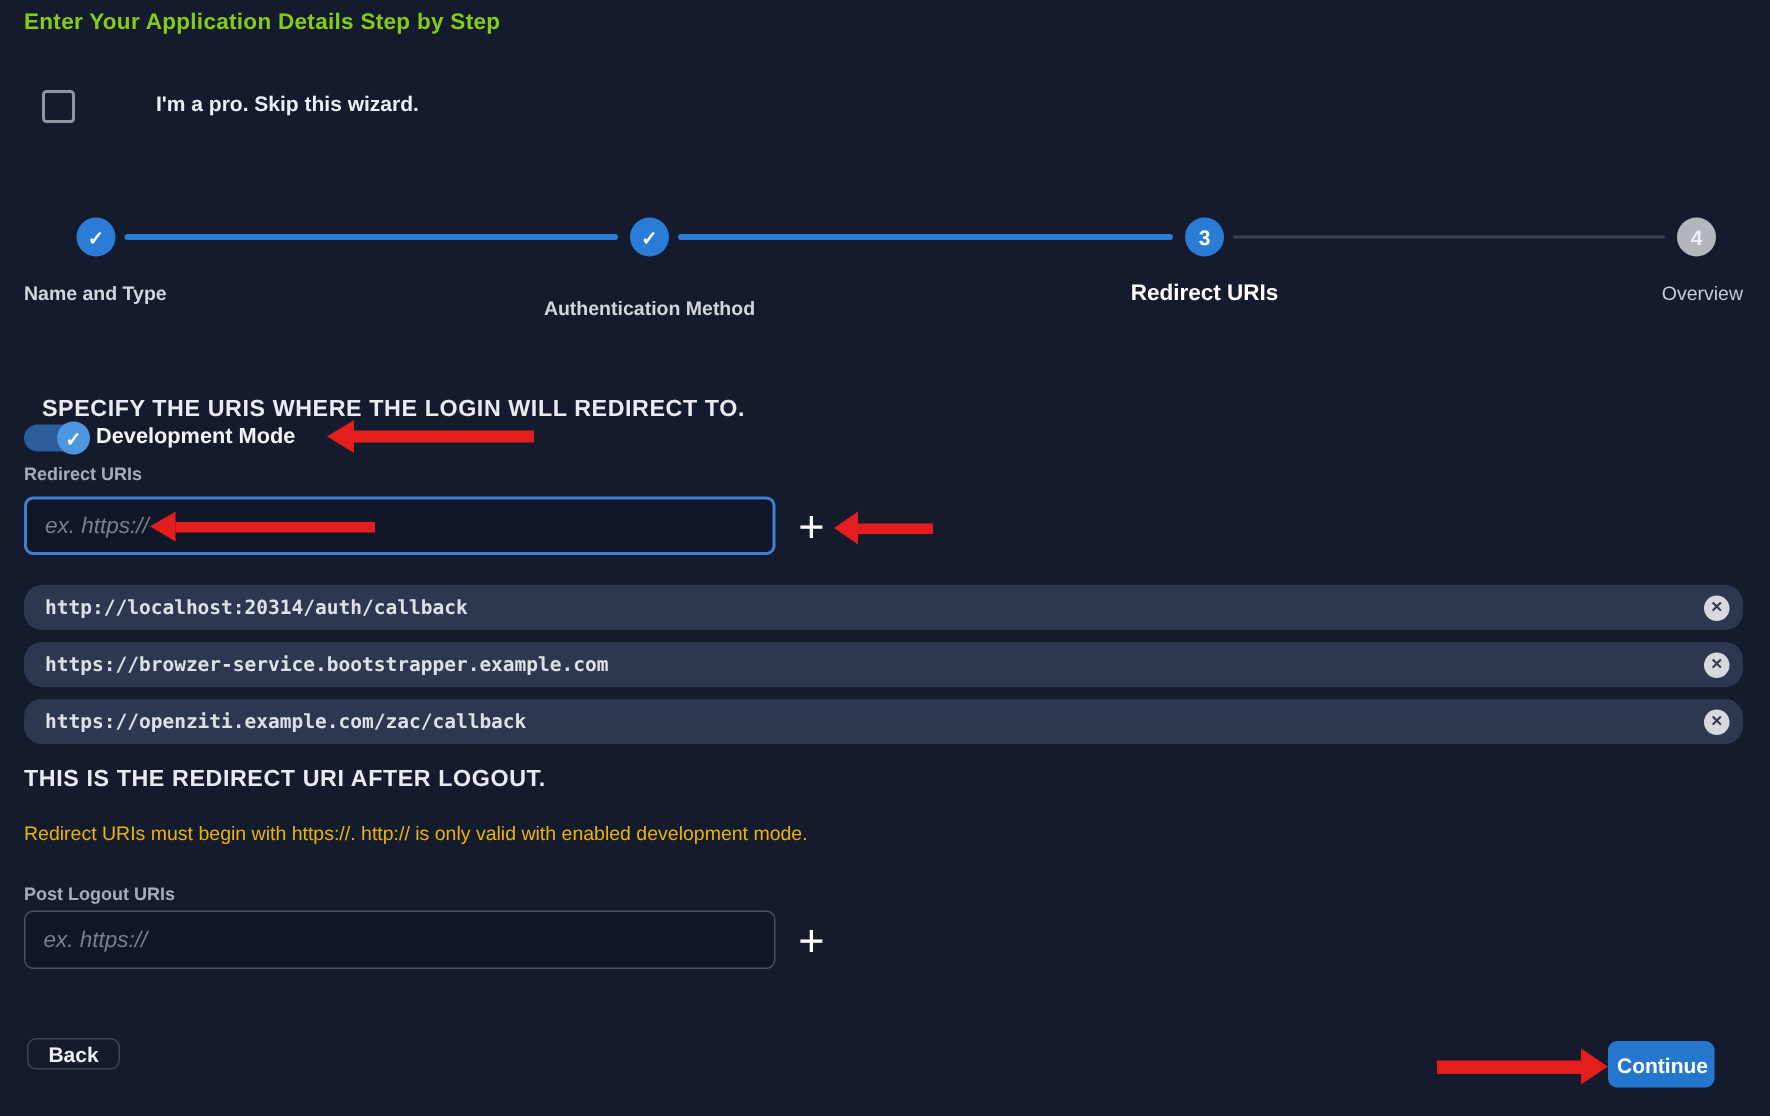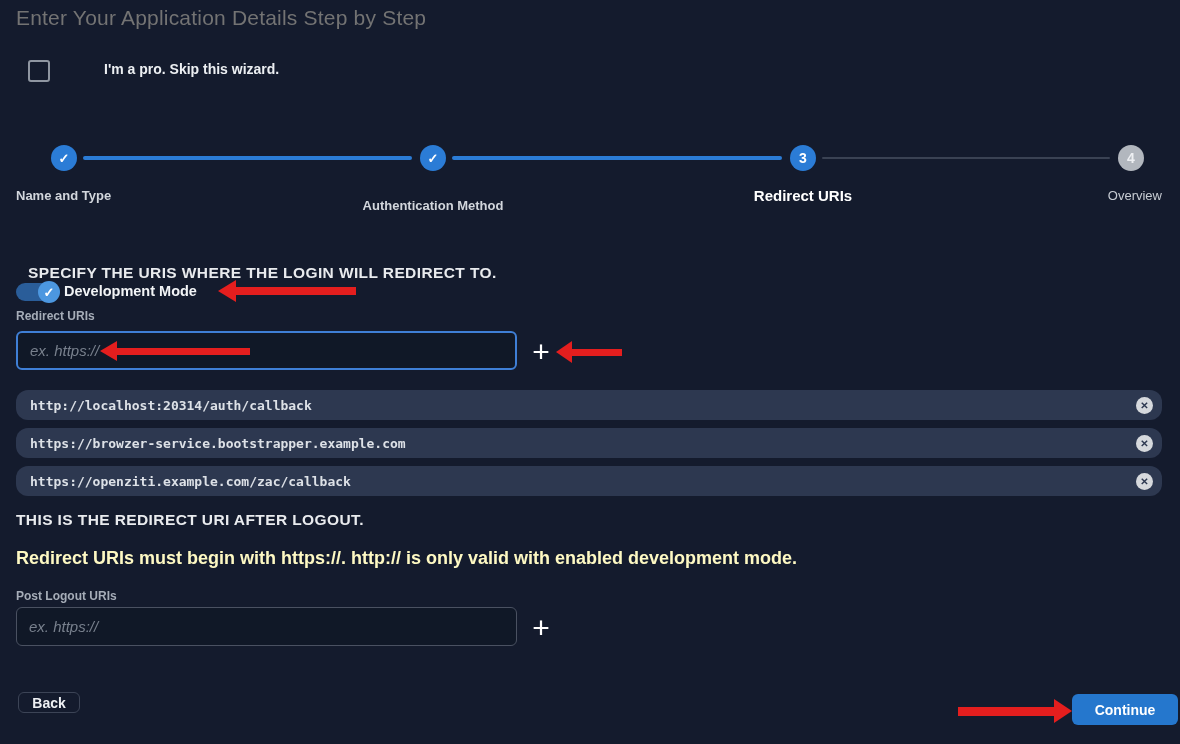--- a/index.html
+++ b/index.html
@@ -6,21 +6,21 @@
   body {
     width:1180px; height:744px; overflow:hidden; position:relative;
     background:#141b2d;
     font-family:"Liberation Sans", sans-serif;
     -webkit-font-smoothing:antialiased;
   }
   .abs { position:absolute; }
 
   
   .page-title {
-    left:16px; top:6px; font-size:21px; font-weight:400; color:#737373; letter-spacing:.2px;
+    left:16px; top:6px; font-size:15px; font-weight:700; color:#84cc16; letter-spacing:.2px;
   }
   .checkbox {
     left:28px; top:60px; width:18px; height:18px;
     border:2px solid #8f96a1; border-radius:3px; background:transparent; cursor:pointer;
   }
   .skip-label {
     left:62px; top:61px; font-size:14px; font-weight:700; color:#eceff2;padding-left:42px;
   }
 
   
@@ -36,21 +36,21 @@
   .step-line.inactive { top:157px; height:2px; background:#3a4253; border-radius:1px; }
   .step-label { top:188px; font-size:13px; font-weight:700; color:#d2d6dc; white-space:nowrap; }
   .step-label.center { transform:translateX(-50%); }
   .step-label.active { font-size:15px; color:#ffffff; top:187px; }
   .step-label.upcoming { font-weight:400; color:#c7ccd3; }
 
   
   .section-heading {
     font-size:15.5px; font-weight:600; color:#e9ebee; letter-spacing:.4px; white-space:nowrap;
   }
-  .note-text { font-size:18px; font-weight:700; color:#fef9c3; }
+  .note-text { font-size:13px; font-weight:400; color:#eab308; }
   .field-label { font-size:12px; font-weight:600; color:#a6adb8; }
 
   
   .toggle-wrap { left:16px; top:279px; width:46px; height:26px; cursor:pointer; }
   .toggle-track {
     position:absolute; left:0; top:4px; width:38px; height:18px;
     border-radius:9px; background:#2a5d99;
   }
   .toggle-knob {
     position:absolute; left:22px; top:2px; width:22px; height:22px; border-radius:50%;
@@ -91,21 +91,21 @@
   }
 
   
   .back-btn {
     left:18px; top:692px; width:62px; height:21px; background:transparent;
     border:1px solid #3c4456; border-radius:6px; color:#eef0f3;
     font-size:14px; font-weight:600; cursor:pointer;
     font-family:"Liberation Sans", sans-serif;
   }
   .continue-btn {
-    left:1072px; top:694px; width:106px; height:31px; background:#2577cd;
+    left:1072px; top:694px; width:71px; height:31px; background:#2577cd;
     border:none; border-radius:6px; color:#ffffff;
     font-size:14px; font-weight:600; cursor:pointer;
     font-family:"Liberation Sans", sans-serif;
   }
 
   
   .arrow { display:flex; align-items:center; pointer-events:none; }
   .arrow .shaft { background:#e41e1e; flex:1; }
   .arrow-left .head {
     width:0; height:0;

